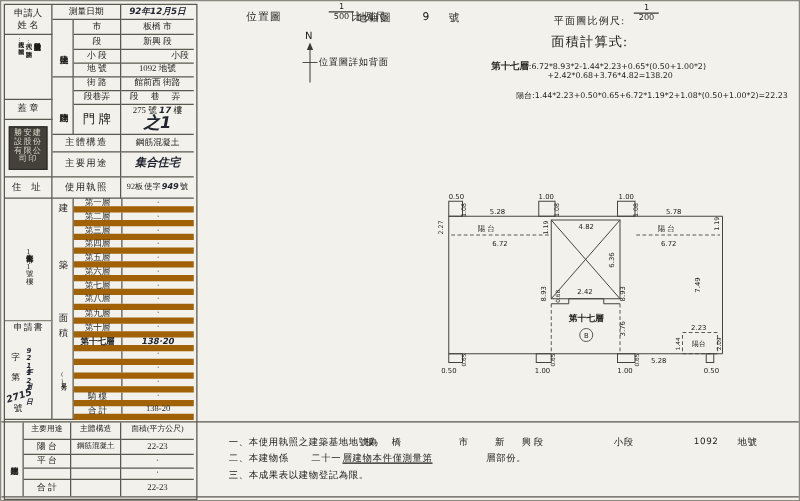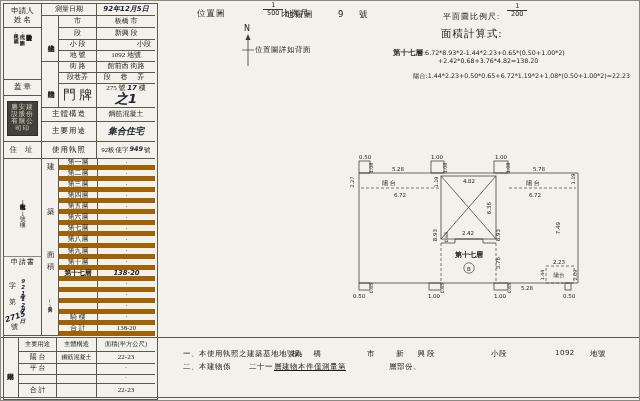--- a/index.html
+++ b/index.html
@@ -72,21 +72,21 @@
     <div class="cell br bb" style="left:55px;top:36px;width:38px;height:11px;font-size:7px;">小 段</div>
     <div class="cell bb" style="left:93px;top:36px;width:58px;height:11px;font-size:7px;justify-content:flex-end;padding-right:4px;">小段</div>
     <div class="cell br bb" style="left:55px;top:47px;width:38px;height:11px;font-size:7px;">地 號</div>
     <div class="cell bb" style="left:93px;top:47px;width:58px;height:11px;font-size:7px;">1092 地號</div>
 
     <div class="cell br bb vt" style="left:38px;top:58px;width:17px;height:46px;font-size:7px;letter-spacing:0;">建物門牌</div>
     <div class="cell br bb" style="left:55px;top:58px;width:38px;height:11px;font-size:7px;">街 路</div>
     <div class="cell bb" style="left:93px;top:58px;width:58px;height:11px;font-size:7px;">館前西 街路</div>
     <div class="cell br bb" style="left:55px;top:69px;width:38px;height:11px;font-size:7px;">段巷弄</div>
     <div class="cell bb" style="left:93px;top:69px;width:58px;height:11px;font-size:7px;letter-spacing:4px;">段 巷 弄</div>
-    <div class="cell br bb" style="left:55px;top:80px;width:38px;height:24px;font-size:13px;">門 牌</div>
+    <div class="cell br bb" style="left:55px;top:80px;width:38px;height:24px;font-size:10px;">門 牌</div>
     <div class="cell bb" style="left:93px;top:80px;width:58px;height:24px;flex-direction:column;font-size:7px;">
       <div>
         <span>275 號</span>
         <span class="hw">17</span>
         <span>樓</span>
       </div>
       <div class="hw" style="font-size:13px;">之1</div>
     </div>
 
     <div class="cell br bb" style="left:38px;top:104px;width:55px;height:14px;font-size:7.5px;letter-spacing:1px;">主體構造</div>
@@ -303,14 +303,15 @@
   <div class="abs note" style="left:426px;top:348px;">段</div>
   <div class="abs note" style="left:490px;top:348px;">小段</div>
   <div class="abs note" style="left:554px;top:348px;font-family:'DejaVu Sans',sans-serif;font-size:7px;">1092</div>
   <div class="abs note" style="left:589px;top:348px;">地號</div>
 
   <div class="abs note" style="left:182px;top:361px;">二、本建物係</div>
   <div class="abs note" style="left:248px;top:361px;">二十一</div>
   <div class="abs note" style="left:273px;top:361px;text-decoration:underline;">層建物本件僅測量第</div>
   <div class="abs note" style="left:388px;top:361px;">層部份。</div>
 
+  <div class="abs note" style="left:182px;top:374px;">三、本成果表以建物登記為限。</div>
 
 </div>
 
 </body></html>

